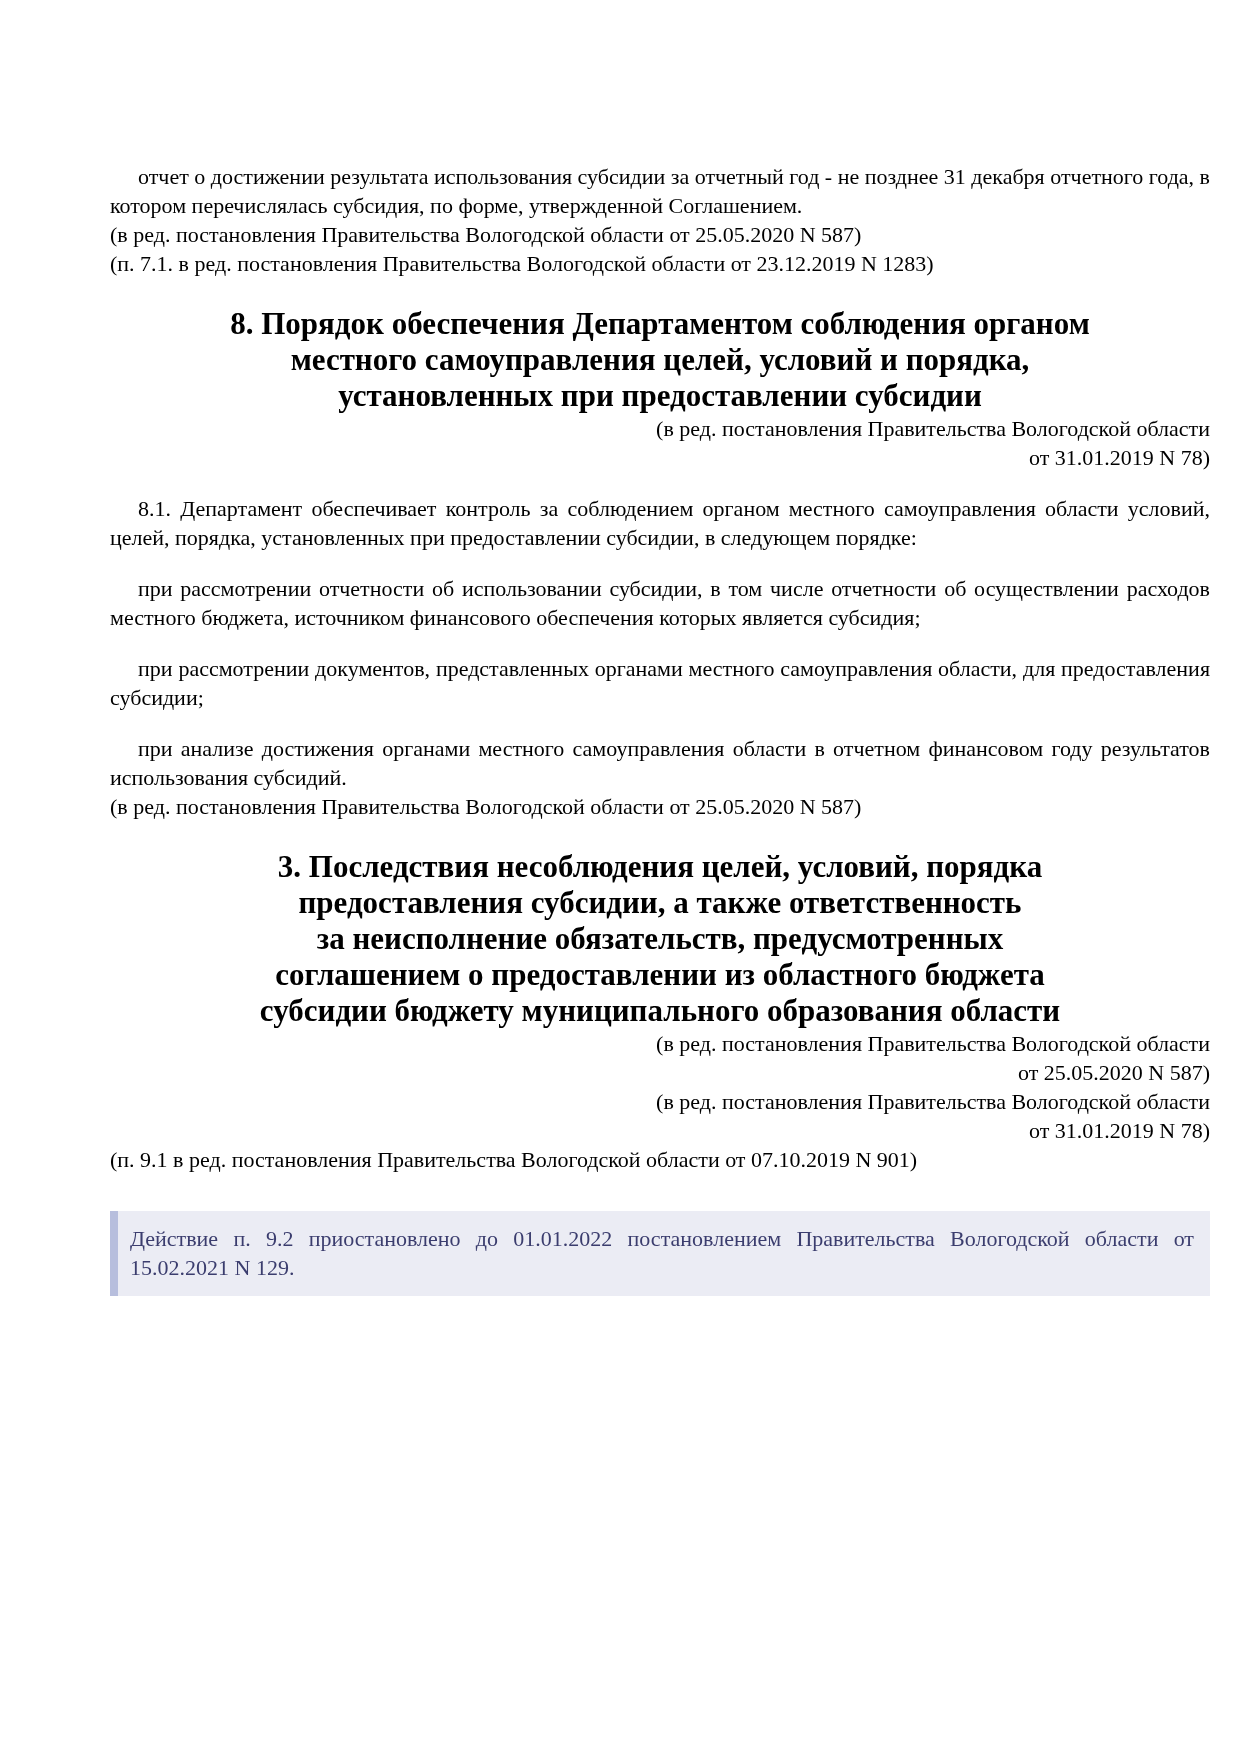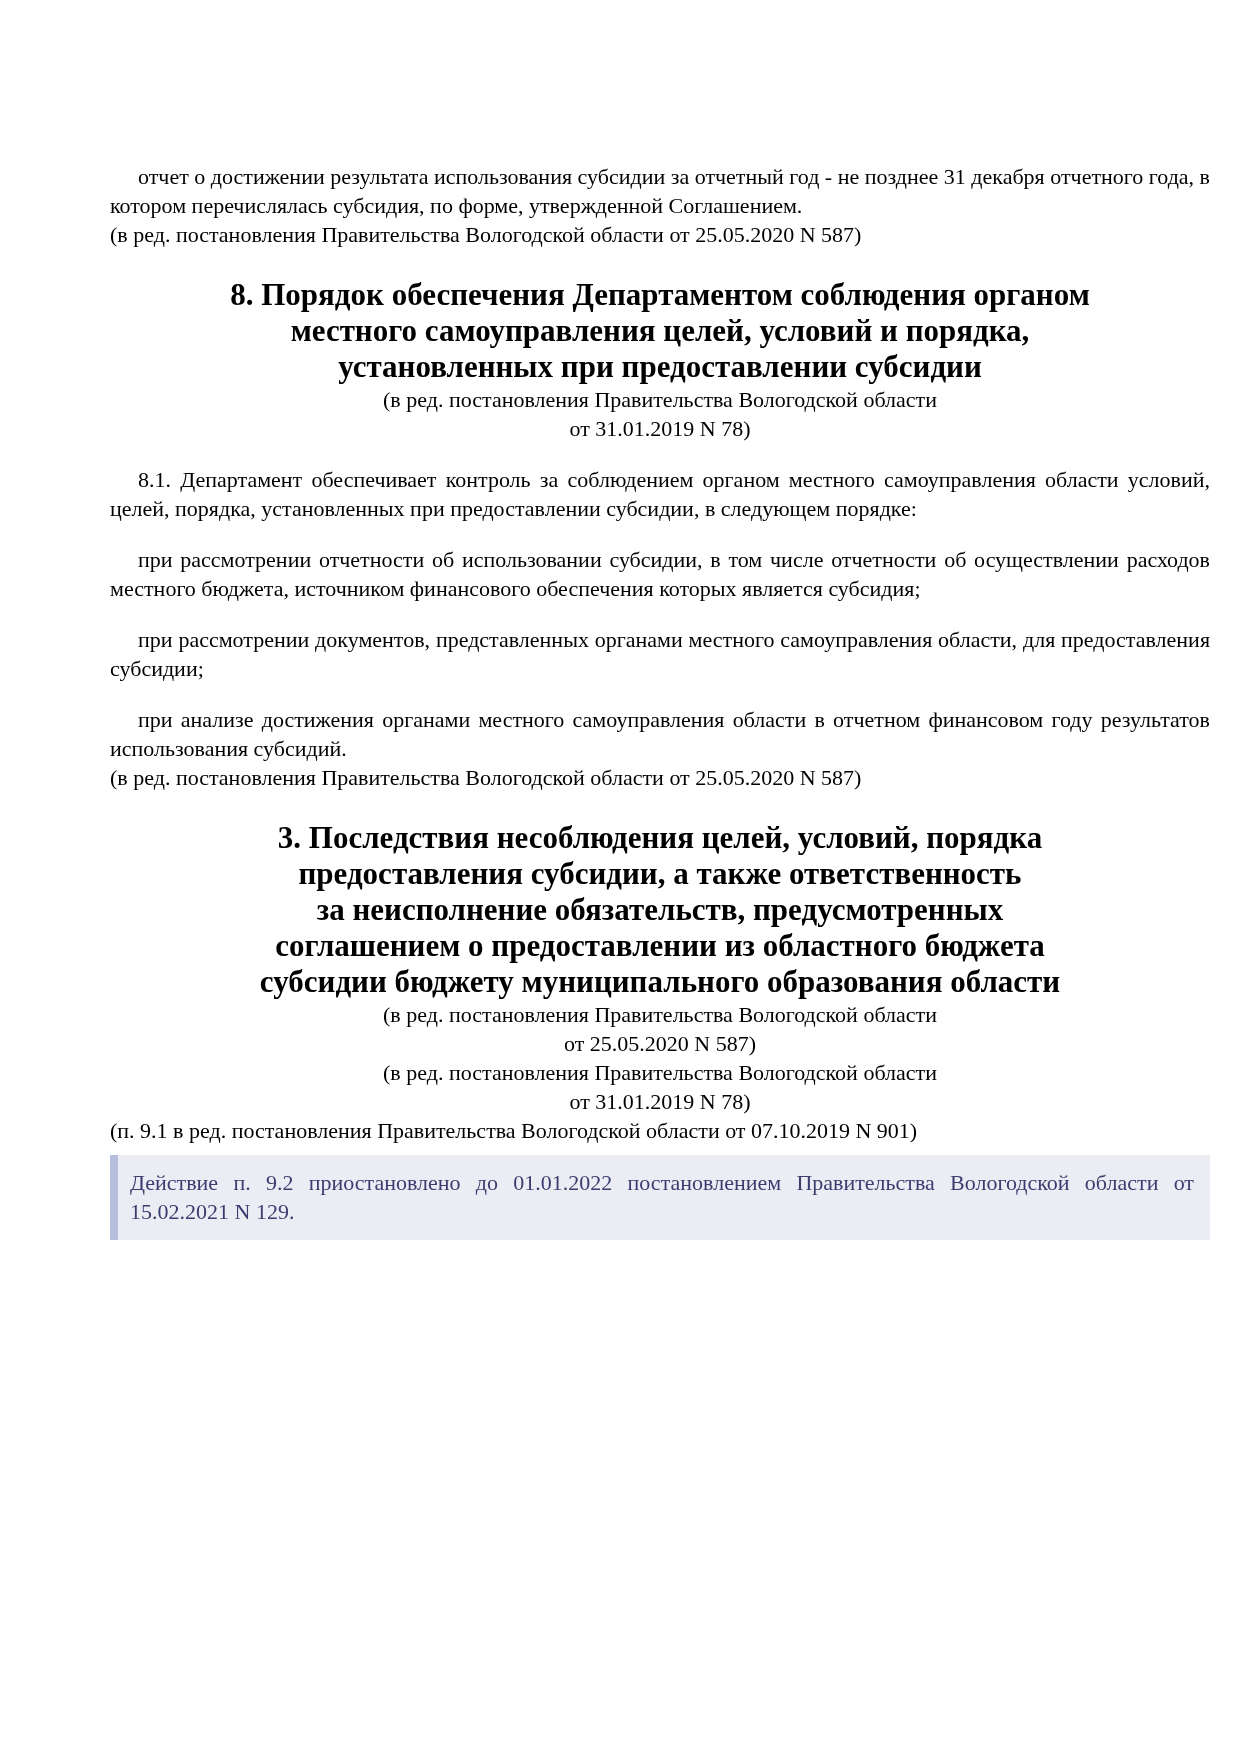--- a/index.html
+++ b/index.html
@@ -31,42 +31,43 @@
   }
   .heading {
     font-weight: bold;
     font-size: 31px;
     line-height: 36px;
     text-align: center;
     white-space: pre-line;
     margin-top: 28px;
   }
   .heading-amend {
-    text-align: center;
+    text-align: right;
     white-space: pre-line;
     margin-top: 0;
   }
   .note {
-    margin-top: 10px;
+    margin-top: 37px;
     background: #ebecf4;
     border-left: 8px solid #b7bedd;
     padding: 13px 16px 14px 12px;
   }
   .note p {
     color: #3b3d6e;
     text-align: justify;
   }
 </style>
 </head>
 <body>
 
 <div class="page">
 
   <p class="para">отчет о достижении результата использования субсидии за отчетный год - не позднее 31 декабря отчетного года, в котором перечислялась субсидия, по форме, утвержденной Соглашением.</p>
   <p class="amend">(в ред. постановления Правительства Вологодской области от 25.05.2020 N 587)</p>
+  <p class="amend">(п. 7.1. в ред. постановления Правительства Вологодской области от 23.12.2019 N 1283)</p>
 
   <p class="heading">8. Порядок обеспечения Департаментом соблюдения органом
 местного самоуправления целей, условий и порядка,
 установленных при предоставлении субсидии</p>
   <p class="heading-amend">(в ред. постановления Правительства Вологодской области
 от 31.01.2019 N 78)</p>
 
   <p class="para">8.1. Департамент обеспечивает контроль за соблюдением органом местного самоуправления области условий, целей, порядка, установленных при предоставлении субсидии, в следующем порядке:</p>
   <p class="para">при рассмотрении отчетности об использовании субсидии, в том числе отчетности об осуществлении расходов местного бюджета, источником финансового обеспечения которых является субсидия;</p>
   <p class="para">при рассмотрении документов, представленных органами местного самоуправления области, для предоставления субсидии;</p>

